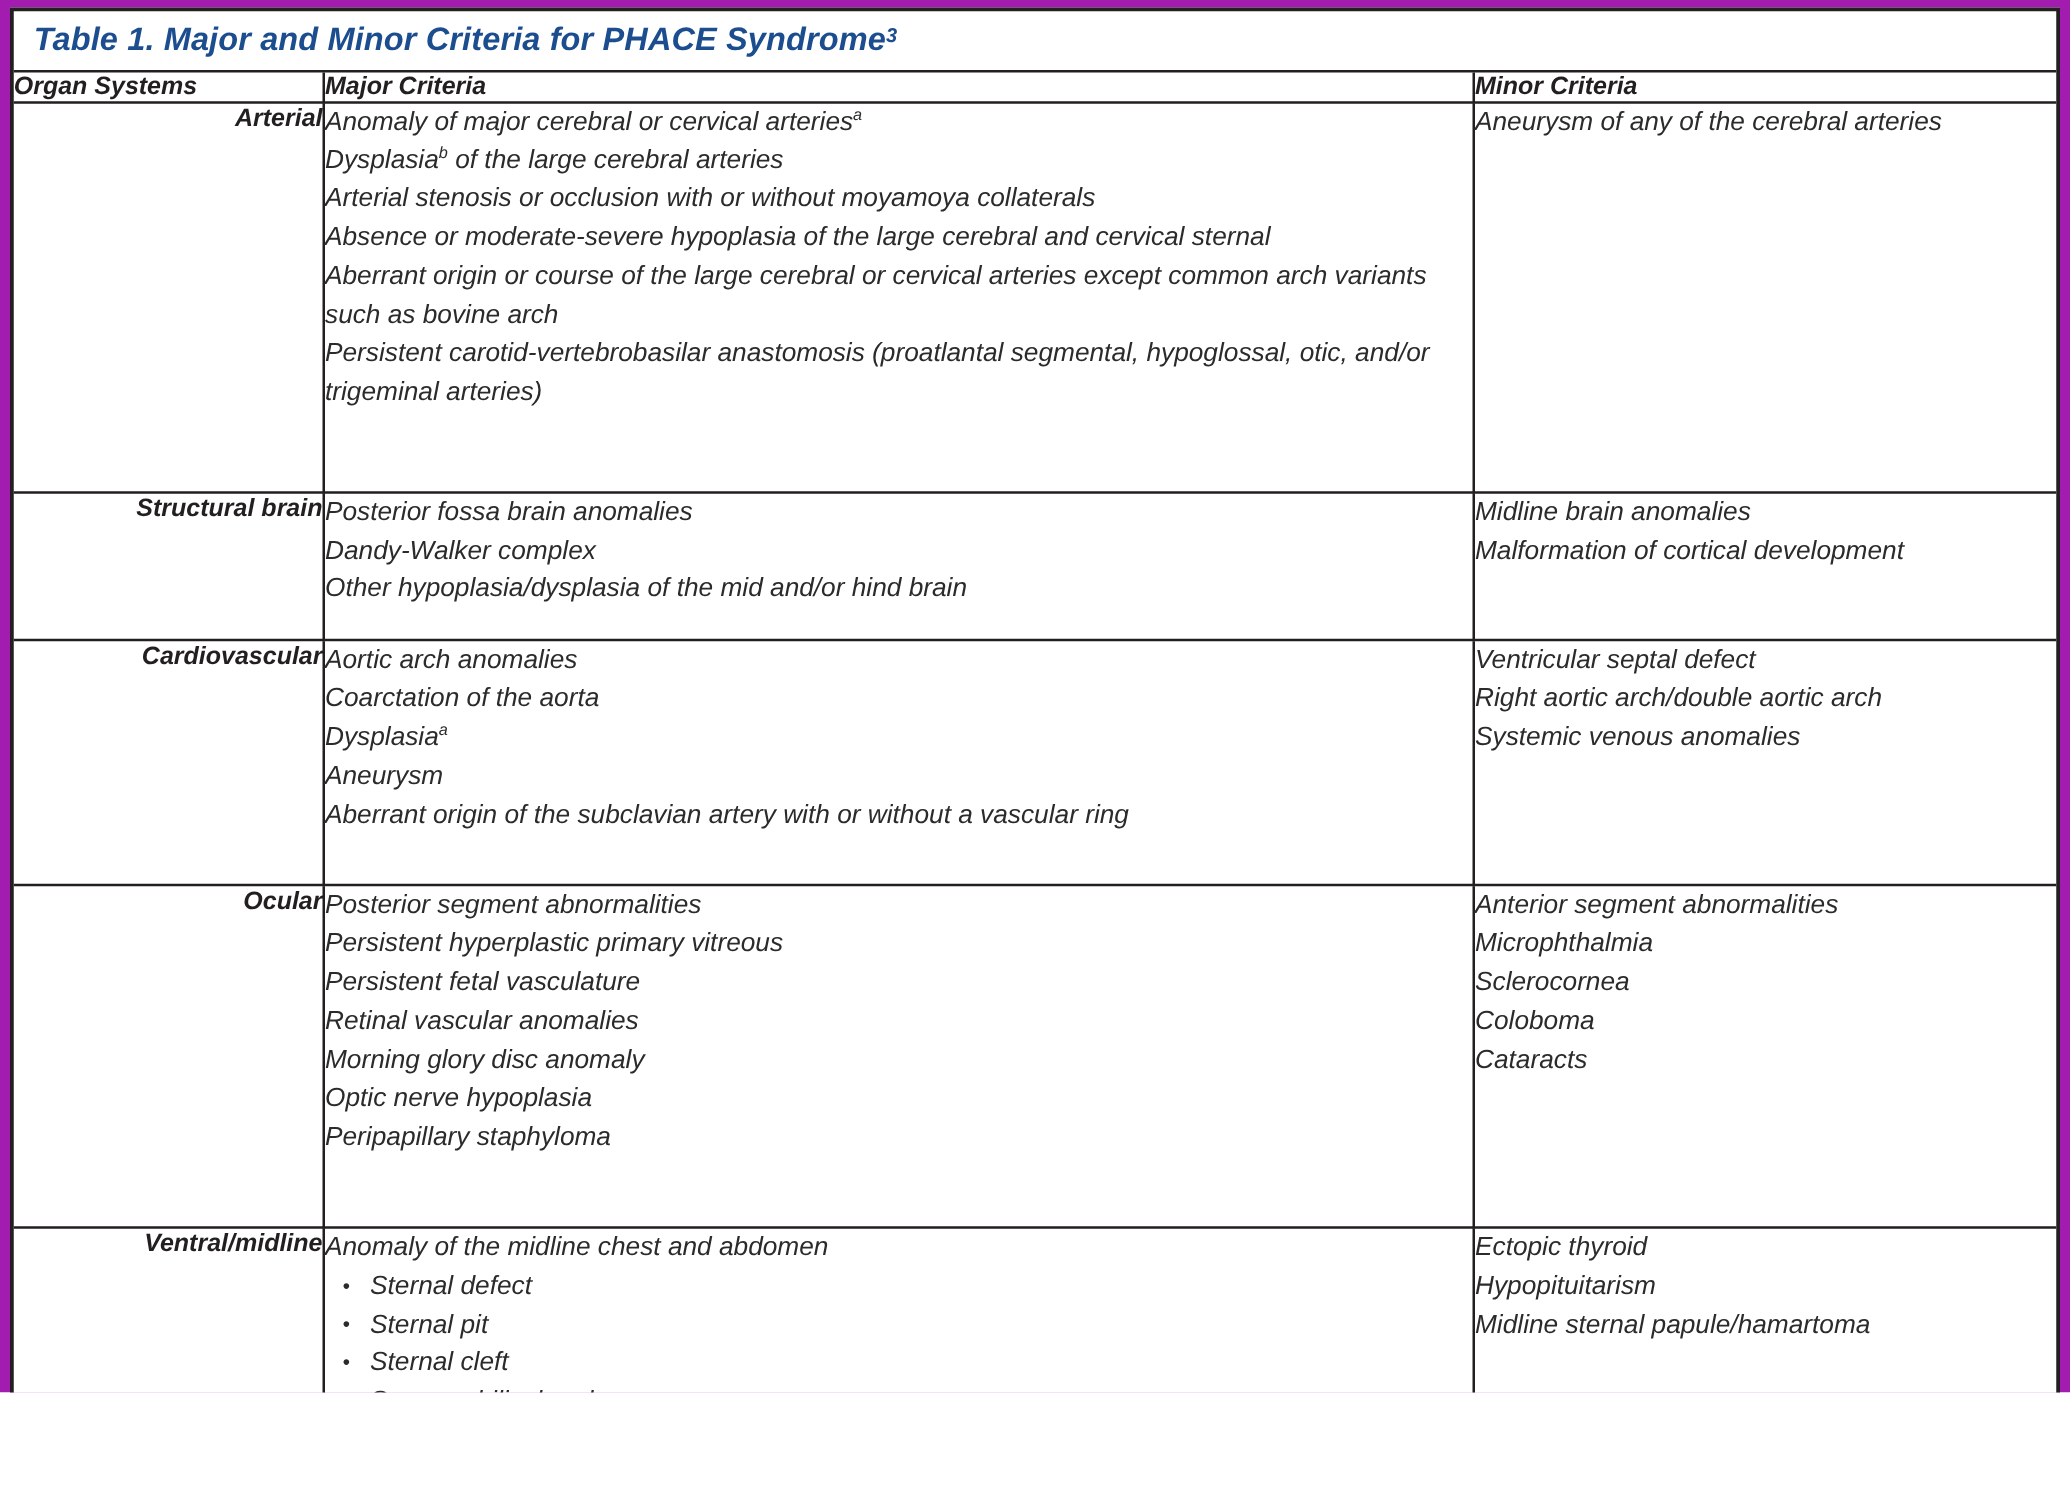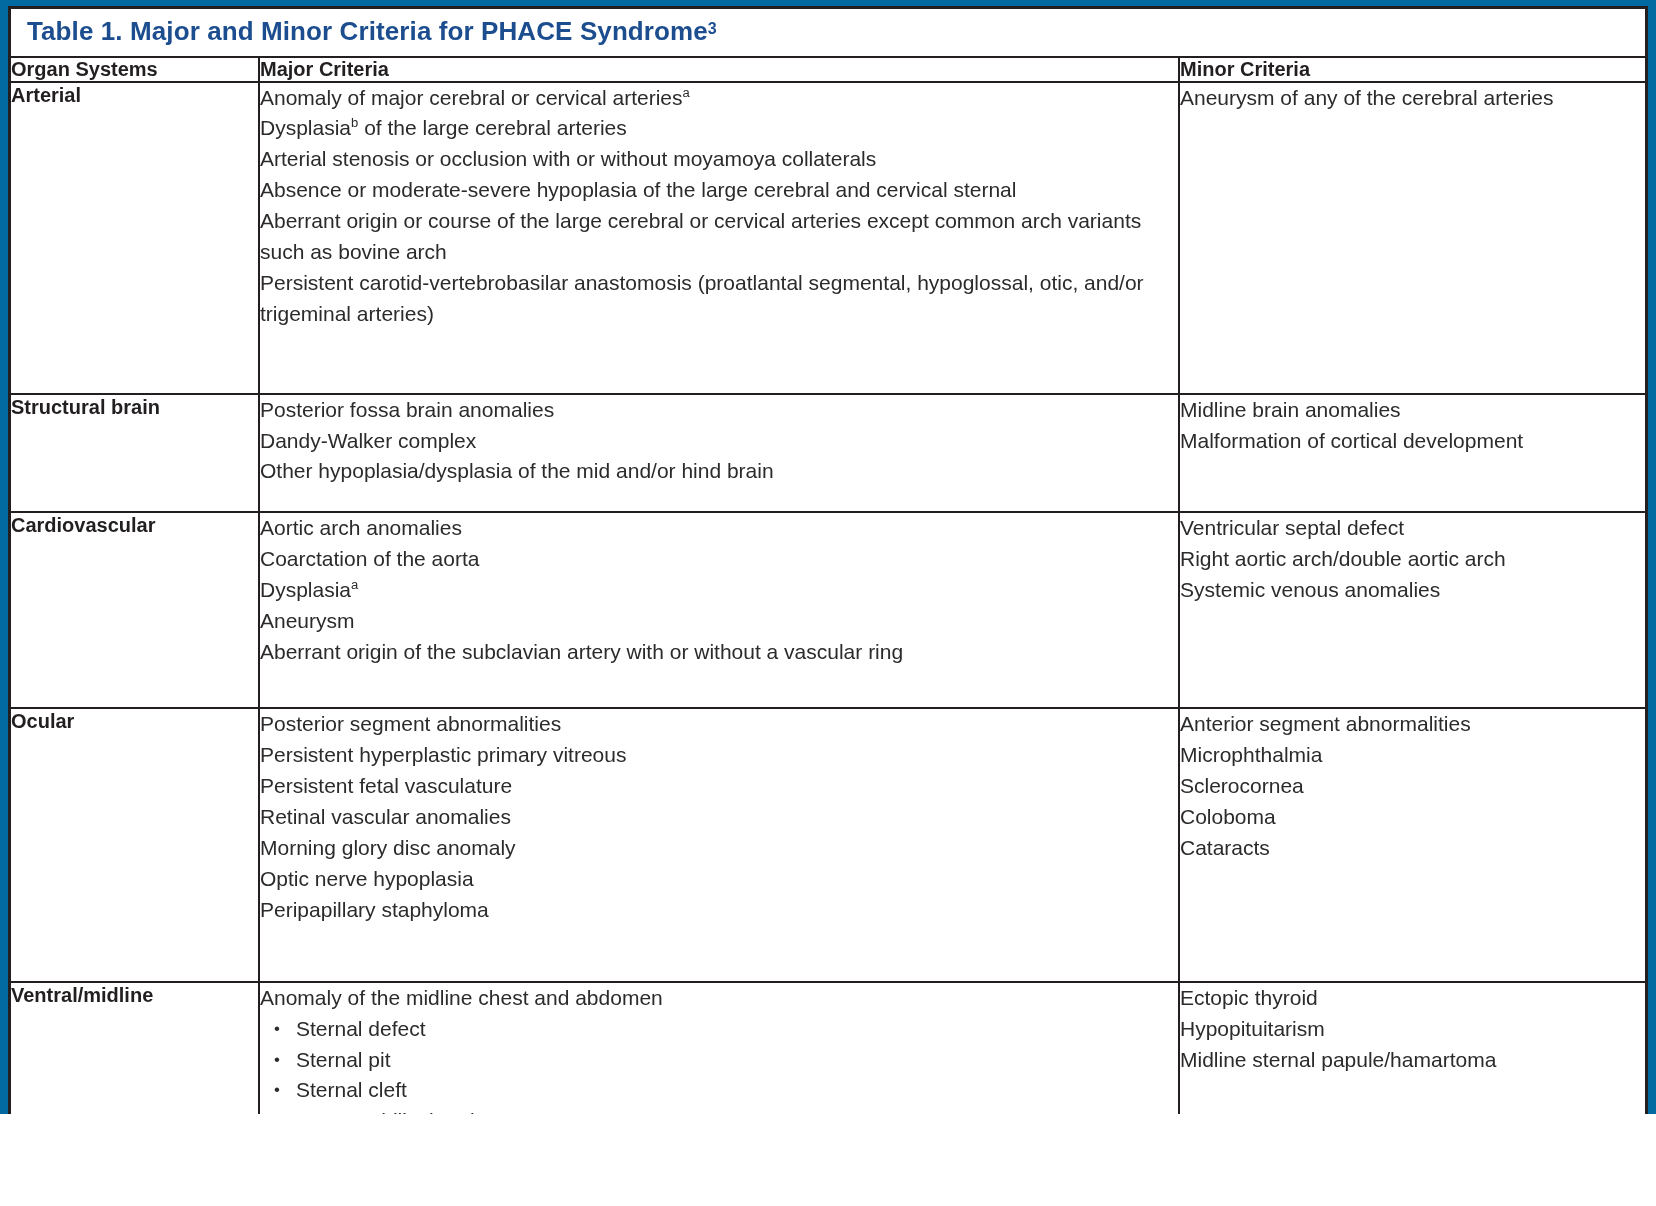--- a/index.html
+++ b/index.html
@@ -8,22 +8,23 @@
     background: #ffffff;
   }
   body {
     font-family: "Liberation Sans", sans-serif;
     color: #231f20;
   }
   .page {
     width: 1656px;
     height: 1114px;
     box-sizing: border-box;
-    background: #0369a1;
+    background: #a21caf;
     position: relative;
+    font-style: italic;
   }
   .table-frame {
     position: absolute;
     left: 8px;
     top: 6px;
     width: 1640px;
     height: 1194px;
     box-sizing: border-box;
     border: 3px solid #231f20;
     display: flex;
@@ -85,20 +86,21 @@
     text-align: left;
     border-radius: 11px;
   }
 
   .organ-cell {
     padding: 14px 10px 16px 14px;
     font-size: 20px;
     font-weight: bold;
     color: #231f20;
     line-height: 1.22;
+    text-align: right;
   }
   .major-cell {
     padding: 14px 16px 18px 16px;
     font-size: 21px;
     font-weight: normal;
     color: #2b2b2b;
     line-height: 1.47;
     margin-top: 44px;
   }
   .minor-cell {

